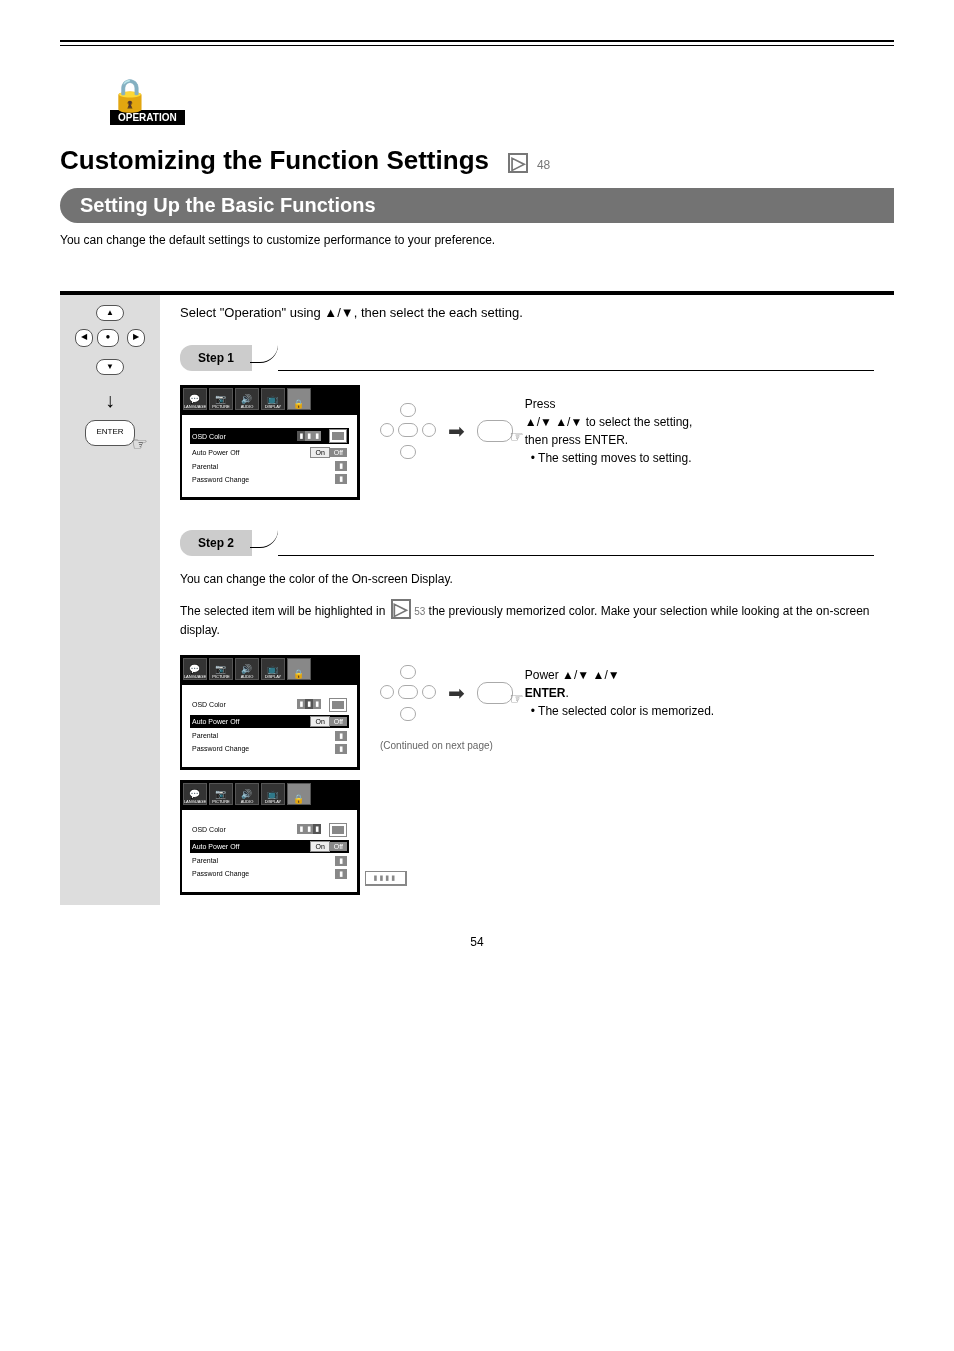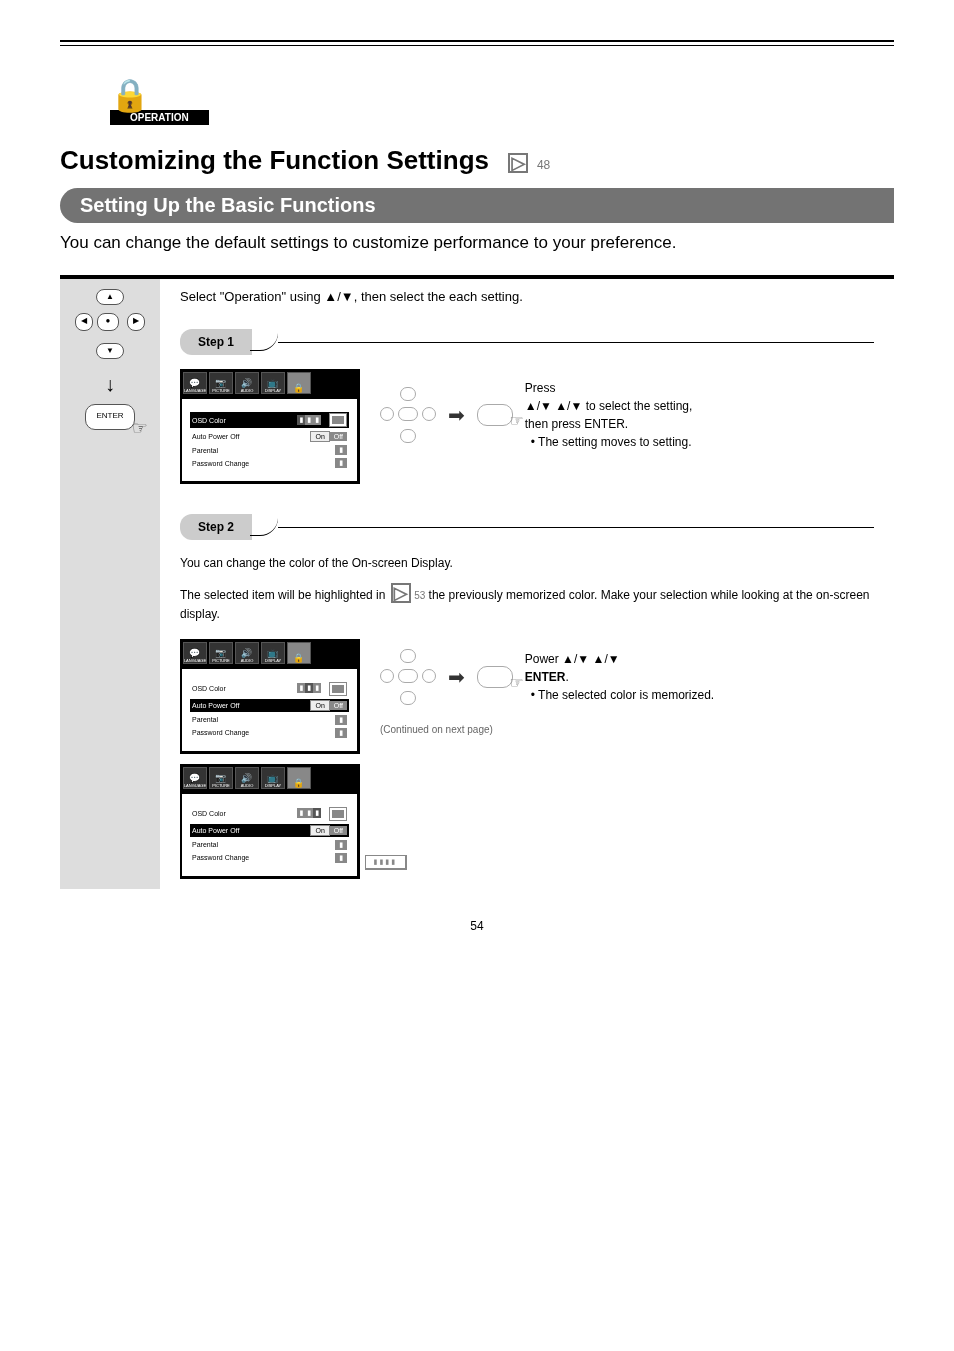--- a/index.html
+++ b/index.html
@@ -2,41 +2,41 @@
 <html><head>
 <meta charset="utf-8">
 <style>
 *{margin:0;padding:0;box-sizing:border-box}
 body{font-family:Arial,Helvetica,sans-serif;background:#fff;width:954px;margin:0 auto;color:#000}
 .page{padding:40px 60px 20px 60px}
 .top-rule{border-top:2px solid #000;border-bottom:1px solid #000;height:6px;margin-bottom:30px}
 .icon-block{margin-left:50px;margin-bottom:20px}
 .op-badge{display:inline-block}
 .lock-icon{font-size:32px}
-.op-label{background:#000;color:#fff;font-size:10px;font-weight:bold;padding:2px 20px;display:block;text-align:center;margin-top:-4px}
+.op-label{background:#000;color:#fff;font-size:10px;font-weight:bold;padding:2px 8px;display:block;text-align:center;margin-top:-4px}
 .title-row{margin-bottom:12px}
 .title-main{font-size:26px;font-weight:bold}
 .goto-icon{display:inline-block;border:2px solid #777;width:20px;height:20px;margin-left:15px;color:#777;font-size:18px;line-height:16px;text-align:center;font-weight:bold}
 .setting-bar{background:#737373;color:#fff;border-radius:18px 0 0 18px;padding:6px 20px;font-size:20px;font-weight:bold;margin-bottom:10px}
-.intro{font-size:17px;margin-bottom:22px}
+.intro{font-size:12px;margin-bottom:44px}
 .section{display:flex;border-top:4px solid #000}
 .sidebar{width:100px;background:#ddd;padding:10px 6px;display:flex;flex-direction:column;align-items:center}
 .remote-pad{width:70px;height:70px;position:relative;margin-bottom:6px}
 .pad-btn{position:absolute;width:28px;height:16px;border:1px solid #555;border-radius:8px;background:#fff;font-size:8px;text-align:center;line-height:14px}
 .pad-up{top:0;left:21px}
 .pad-left{top:24px;left:0;width:18px;height:18px}
 .pad-center{top:24px;left:22px;width:22px;height:18px}
 .pad-right{top:24px;right:0;width:18px;height:18px}
 .pad-down{bottom:0;left:21px}
 .arrow-down{font-size:20px;margin:8px 0}
 .enter-btn-fig{width:50px;height:26px;border:1px solid #555;border-radius:10px;background:#fff;font-size:8px;text-align:center;line-height:22px;position:relative}
 .enter-btn-fig::after{content:"☞";position:absolute;right:-14px;bottom:-10px;font-size:18px;color:#555}
 .content{flex:1;padding:10px 20px}
 .step-head{font-size:13px;margin-bottom:25px}
-.step-box{display:flex;align-items:center;margin-bottom:14px}
+.step-box{display:flex;margin-bottom:14px}
 .step-pill{background:#ccc;border-radius:12px 0 0 12px;padding:6px 18px;font-size:12px}
 .step-curve{width:28px;height:18px;border-bottom:1px solid #000;border-radius:0 0 40px 0;margin-left:-2px}
 .step-line{flex:1;border-bottom:1px solid #000}
 .step-body{display:flex;gap:20px;margin-bottom:30px}
 .menu-shot{width:180px}
 .menu-tabs{display:flex;gap:2px;background:#000;padding:3px}
 .tab{width:24px;height:22px;background:#333;border:1px solid #555;display:flex;flex-direction:column;align-items:center;justify-content:flex-end}
 .tab-ico{color:#fff;font-size:9px}
 .tab-lbl{color:#fff;font-size:4px}
 .tab.sel{background:#888}

